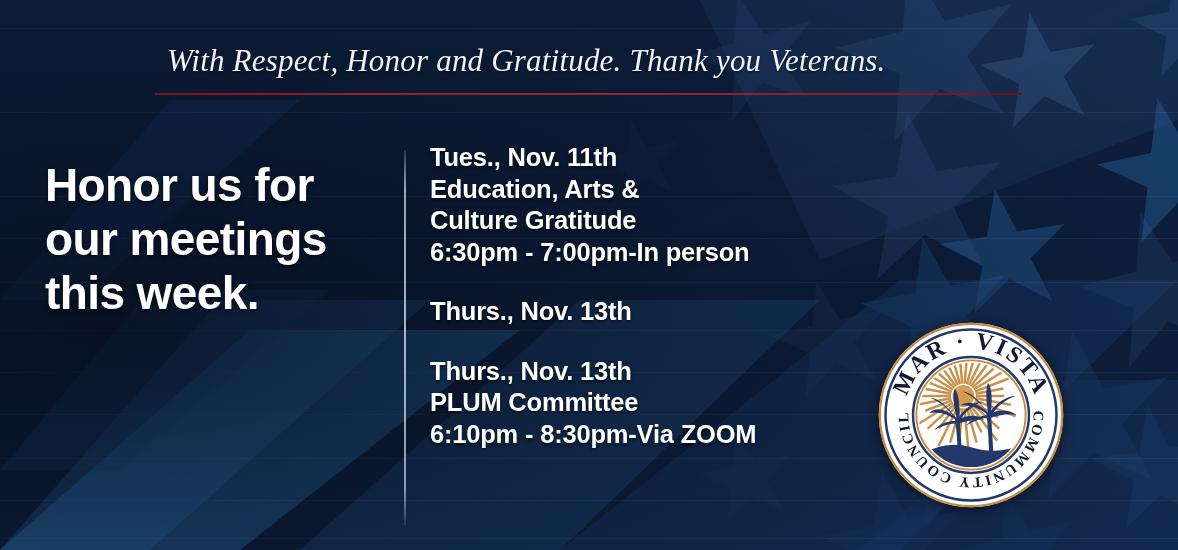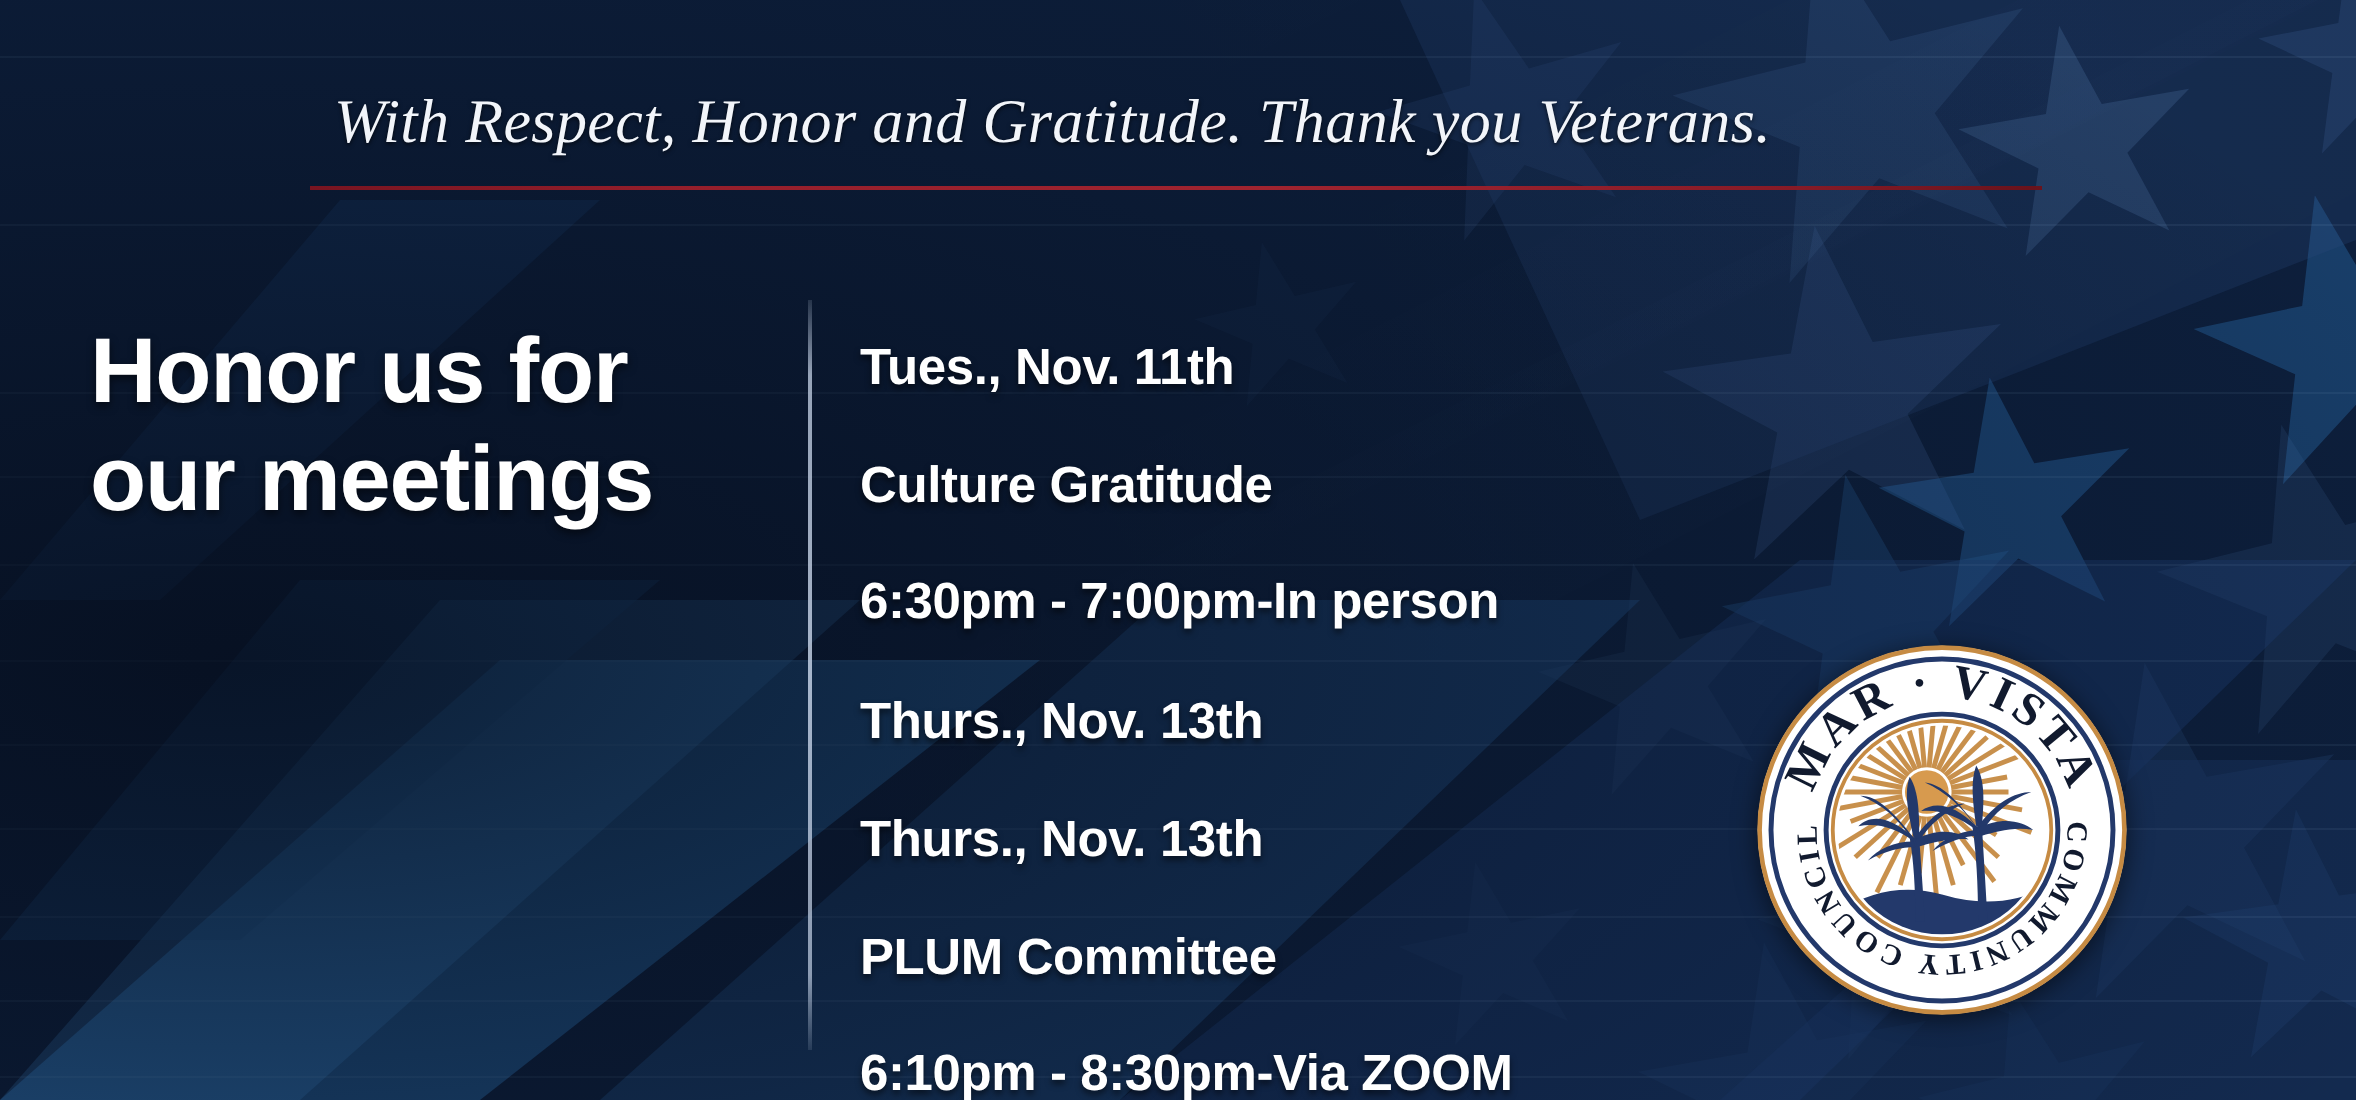--- a/index.html
+++ b/index.html
@@ -65,21 +65,20 @@
     background:linear-gradient(180deg, rgba(200,215,235,.15) 0%, rgba(205,218,238,.72) 10%, rgba(205,218,238,.80) 50%, rgba(205,218,238,.66) 90%, rgba(200,215,235,.12) 100%);
   }
   
   #meetings{position:absolute;left:430px;top:142px;width:470px;}
   .meeting{margin-bottom:28px;}
   .meeting:last-child{margin-bottom:0;}
   .meeting div{
     font-weight:700;font-size:25.5px;line-height:31.5px;
     color:#ffffff;letter-spacing:-0.2px;white-space:nowrap;
     text-shadow:0 2px 3px rgba(0,0,0,.55);
-    margin-top:27px;
   }
   
   #logo{position:absolute;left:876px;top:320px;width:190px;height:190px;}
   #logo svg{display:block;width:190px;height:190px;
     filter:drop-shadow(0 2px 6px rgba(0,0,0,.55));}
 </style>
 </head>
 <body>
 
 <div id="banner">
@@ -143,28 +142,30 @@
   <div class="bg-vignette"></div>
 
   <div id="header-wrap">
     <h1 id="headline">With Respect, Honor and Gratitude. Thank you Veterans.</h1>
     <div id="header-rule"></div>
   </div>
 
   <div id="cta">
     <span class="ln">Honor us for</span>
     <span class="ln">our meetings</span>
+    <span class="ln">this week.</span>
   </div>
 
   <div id="divider"></div>
 
   <div id="meetings">
 
     <div class="meeting">
       <div>Tues., Nov. 11th</div>
+      <div>Education, Arts &amp;</div>
       <div>Culture Gratitude</div>
       <div>6:30pm - 7:00pm-In person</div>
     </div>
 
     <div class="meeting">
       <div>Thurs., Nov. 13th</div>
     </div>
 
     <div class="meeting">
       <div>Thurs., Nov. 13th</div>

